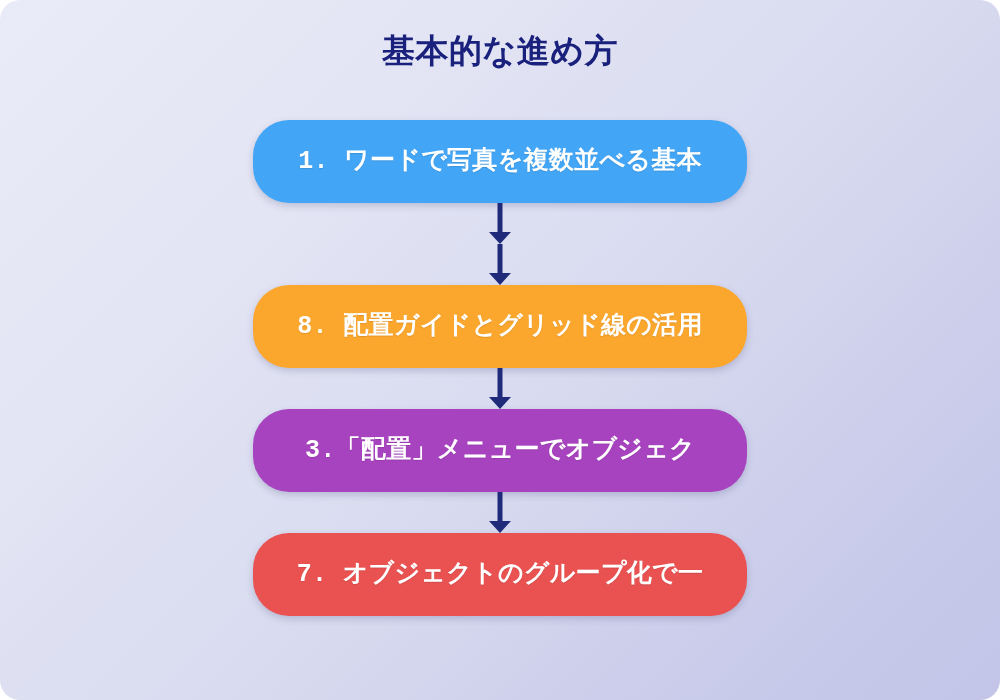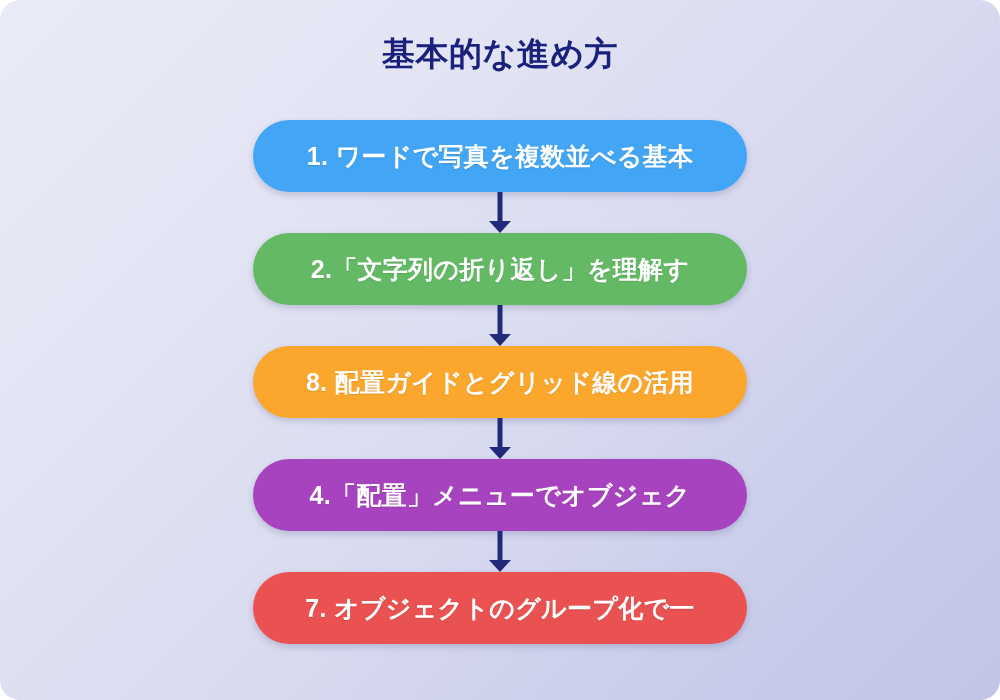--- a/index.html
+++ b/index.html
@@ -16,20 +16,21 @@
   }
 
   #canvas {
     position: relative;
     width: 1000px;
     height: 700px;
     box-sizing: border-box;
     border-radius: 20px;
     background: linear-gradient(135deg, #eaebf8 0%, #e3e5f4 28%, #d7d9ef 58%, #c7cae9 85%, #c2c5e7 100%);
     overflow: hidden;
+    font-family: Liberation Mono, monospace;
   }
 
   
   #title {
     position: absolute;
     top: 30px;
     left: 0;
     width: 1000px;
     text-align: center;
     font-size: 33px;
@@ -49,21 +50,21 @@
   }
 
   .step-row {
     position: relative;
     width: 494px;
   }
 
   .node {
     position: relative;
     width: 494px;
-    height: 72px;
+    height: 83px;
     border-radius: 36px;
     display: flex;
     align-items: center;
     justify-content: center;
     box-sizing: border-box;
     box-shadow: 0 3px 7px rgba(60, 60, 110, 0.22);
   }
 
   .node-label {
     color: #ffffff;
@@ -108,25 +109,20 @@
       </div>
     </div>
 
     <div class="connector">
       <svg width="24" height="41" viewBox="0 0 24 41">
         <rect class="arrow-stem" x="9.5" y="0" width="5" height="30" fill="#1f2a7a"></rect>
         <polygon class="arrow-head" points="1,29 23,29 12,41" fill="#1f2a7a"></polygon>
       </svg>
     </div>
 
-    <div class="step-row">
-      <div class="node" style="background-color: rgb(99, 185, 100);">
-        <span class="node-label">2.「文字列の折り返し」を理解す</span>
-      </div>
-    </div>
 
     <div class="connector">
       <svg width="24" height="41" viewBox="0 0 24 41">
         <rect class="arrow-stem" x="9.5" y="0" width="5" height="30" fill="#1f2a7a"></rect>
         <polygon class="arrow-head" points="1,29 23,29 12,41" fill="#1f2a7a"></polygon>
       </svg>
     </div>
 
     <div class="step-row">
       <div class="node" style="background-color: rgb(251, 166, 44);">
@@ -136,21 +132,21 @@
 
     <div class="connector">
       <svg width="24" height="41" viewBox="0 0 24 41">
         <rect class="arrow-stem" x="9.5" y="0" width="5" height="30" fill="#1f2a7a"></rect>
         <polygon class="arrow-head" points="1,29 23,29 12,41" fill="#1f2a7a"></polygon>
       </svg>
     </div>
 
     <div class="step-row">
       <div class="node" style="background-color: rgb(168, 67, 191);">
-        <span class="node-label">4.「配置」メニューでオブジェク</span>
+        <span class="node-label">3.「配置」メニューでオブジェク</span>
       </div>
     </div>
 
     <div class="connector">
       <svg width="24" height="41" viewBox="0 0 24 41">
         <rect class="arrow-stem" x="9.5" y="0" width="5" height="30" fill="#1f2a7a"></rect>
         <polygon class="arrow-head" points="1,29 23,29 12,41" fill="#1f2a7a"></polygon>
       </svg>
     </div>
 

